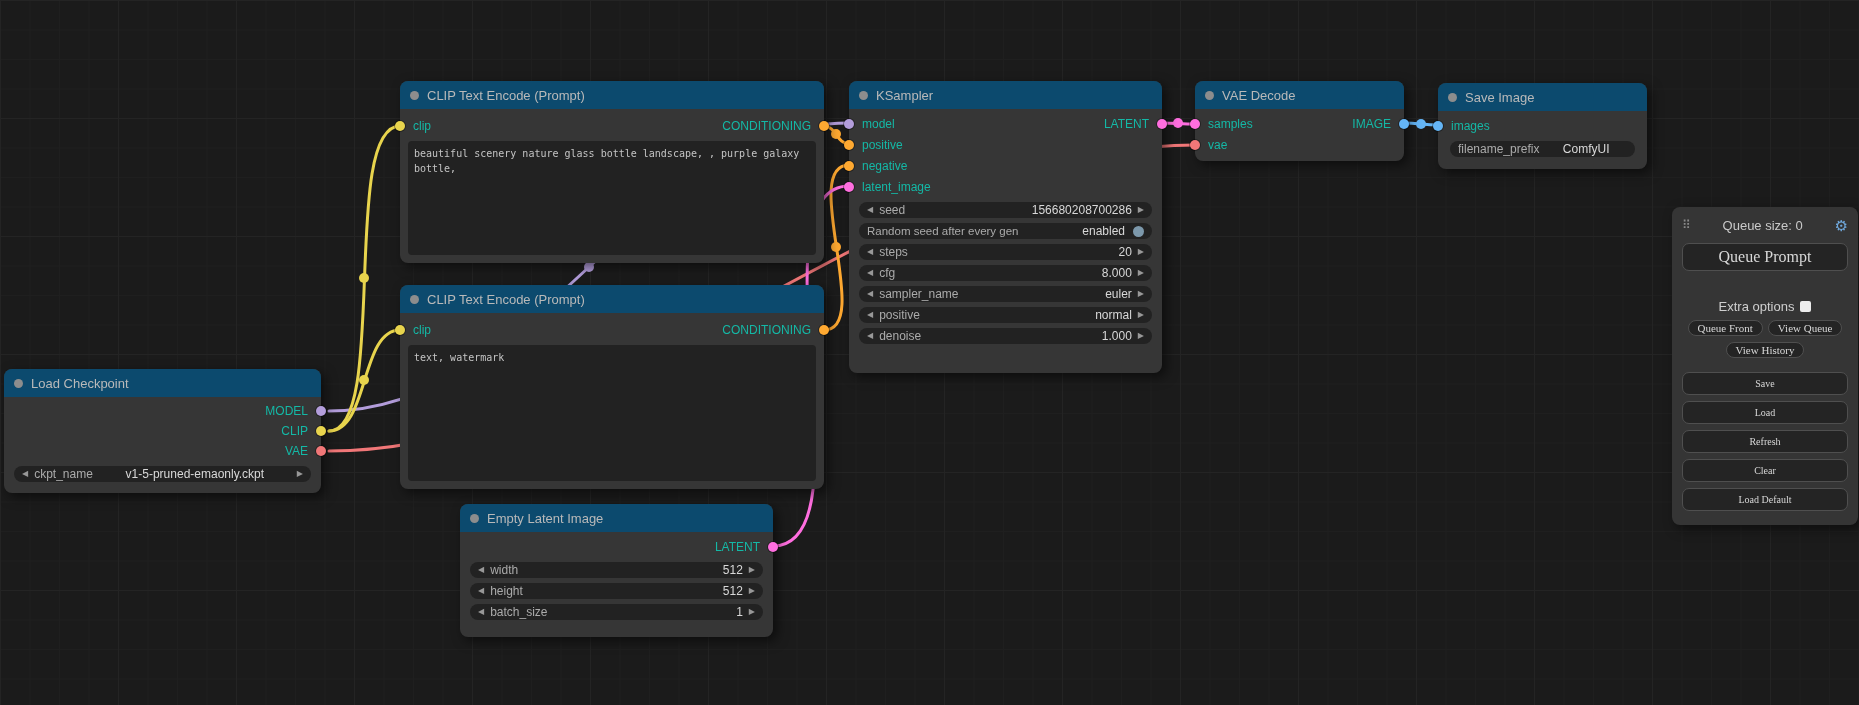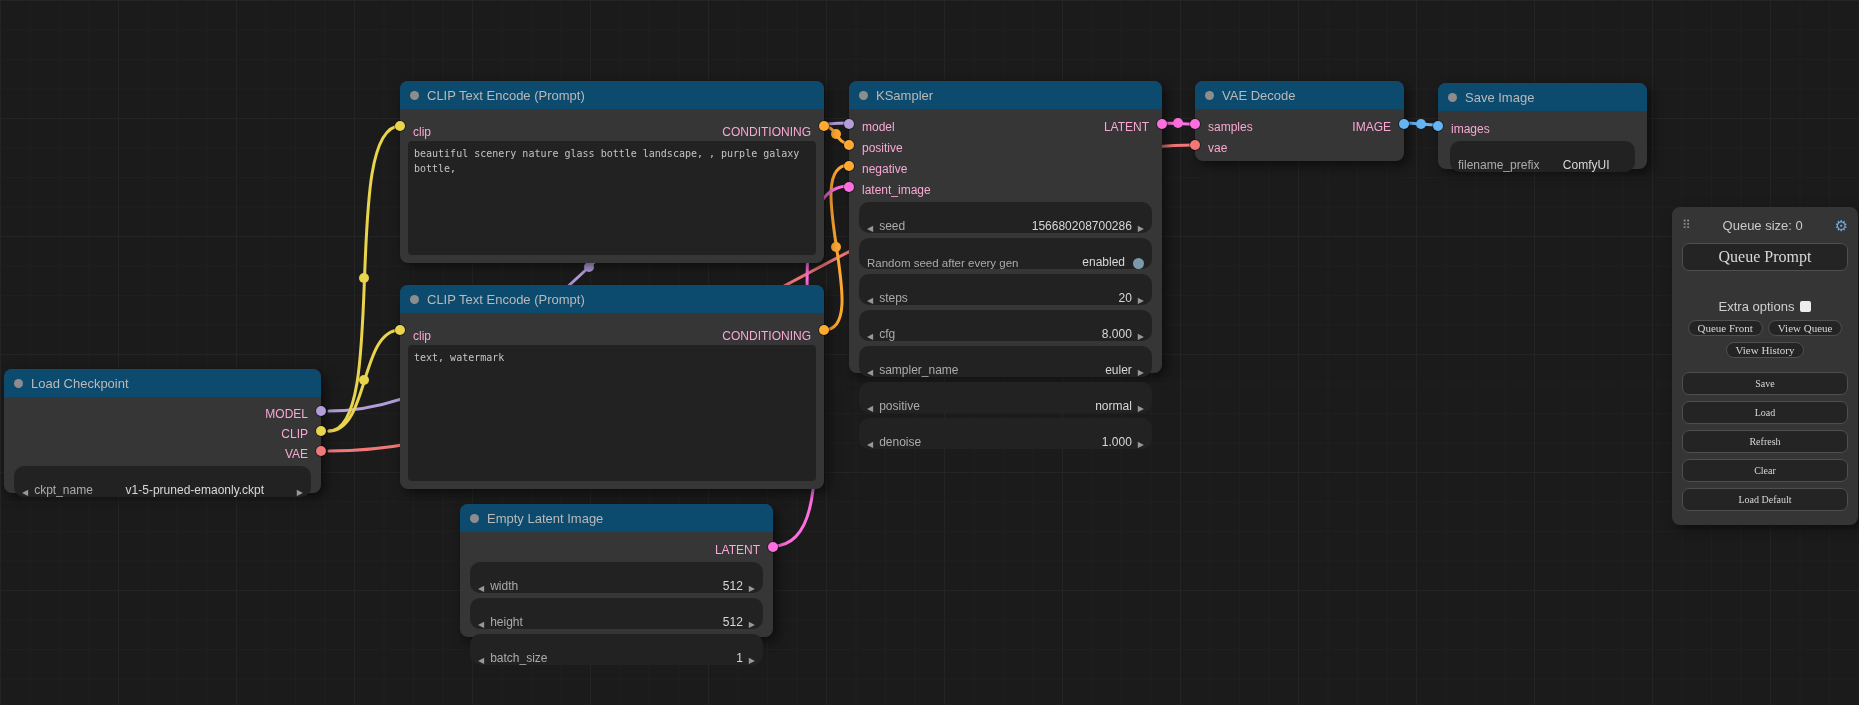--- a/index.html
+++ b/index.html
@@ -22,33 +22,33 @@
   .w-cond{stroke:#FFA931}.w-latent{stroke:#FF6EDF}.w-image{stroke:#64B5F6}
 
   .node{position:absolute;z-index:2;background:#363636;border-radius:8px;
         box-shadow:4px 4px 12px rgba(0,0,0,.55)}
   .node-header{height:28px;display:flex;align-items:center;gap:8px;padding:0 10px;
         background:#0c4a6e;border-radius:8px 8px 0 0}
   .collapse-dot{width:9px;height:9px;border-radius:50%;background:#8d8d8d;flex:none}
   .node-title{font-size:13px;color:#b9b9b9;white-space:nowrap}
   .node-body{padding-top:4px}
 
-  .slot-row{position:relative;height:21px;display:flex;align-items:flex-end;
-        padding:0 13px;font-size:12px;color:#f9a8d4}
+  .slot-row{position:relative;height:21px;display:flex;align-items:center;
+        padding:0 13px;font-size:12px;color:#14b8a6}
   .slot-row.tall{height:26px}
   .slot-row.lc{height:20px}
   .slot-label.out{margin-left:auto}
   .pin{position:absolute;top:50%;width:10px;height:10px;border-radius:50%;
         transform:translateY(-50%);box-shadow:0 0 0 1px rgba(0,0,0,.35)}
   .pin.in{left:-5px}.pin.out{right:-5px}
   .pin-model{background:#B39DDB}.pin-clip{background:#E8D44D}.pin-vae{background:#F17778}
   .pin-cond{background:#FFA931}.pin-latent{background:#FF6EDF}.pin-image{background:#64B5F6}
 
-  .widget{height:31px;margin:5px 10px 0;background:#222;border-radius:10px;
-        display:flex;align-items:flex-end;gap:6px;padding:0 8px;font-size:12px}
+  .widget{height:16px;margin:5px 10px 0;background:#222;border-radius:10px;
+        display:flex;align-items:center;gap:6px;padding:0 8px;font-size:12px}
   .warrow{font-size:8px;color:#989898;line-height:1;flex:none}
   .wlabel{color:#ababab;white-space:nowrap}
   .wvalue{margin-left:auto;color:#d8d8d8;white-space:nowrap}
   .wvalue.centered{margin:0 auto}
   .widget .knob{width:11px;height:11px;border-radius:50%;background:#7C98AB;flex:none;margin-left:2px}
   .widget.toggle .wlabel{font-size:11.5px}
 
   .textbox{margin:2px 8px 8px;background:#222;border-radius:4px;padding:5px 6px;
         font-family:"DejaVu Sans Mono",monospace;font-size:10px;line-height:1.5;
         color:#c4c4c4;white-space:pre-wrap;overflow:hidden}

